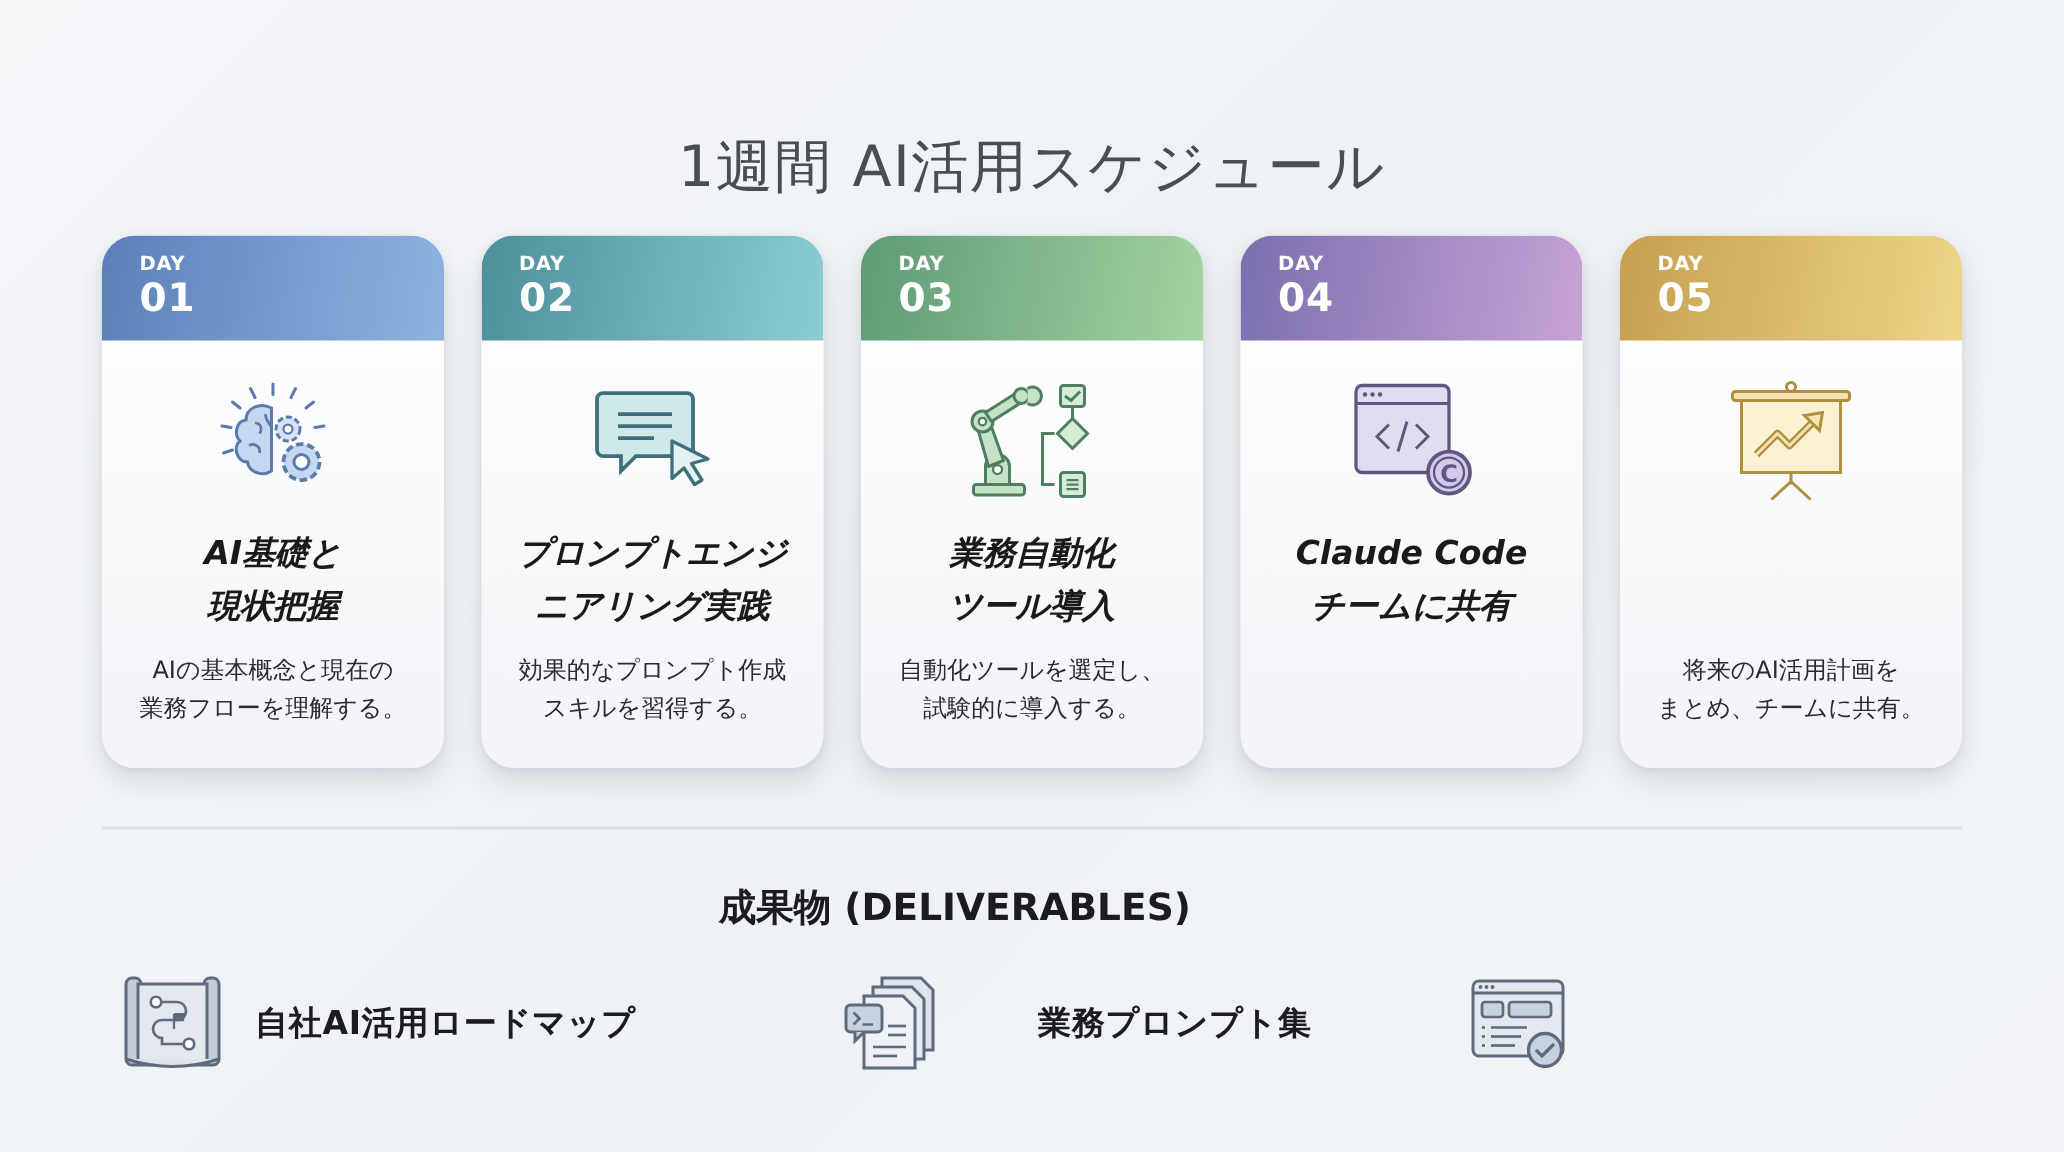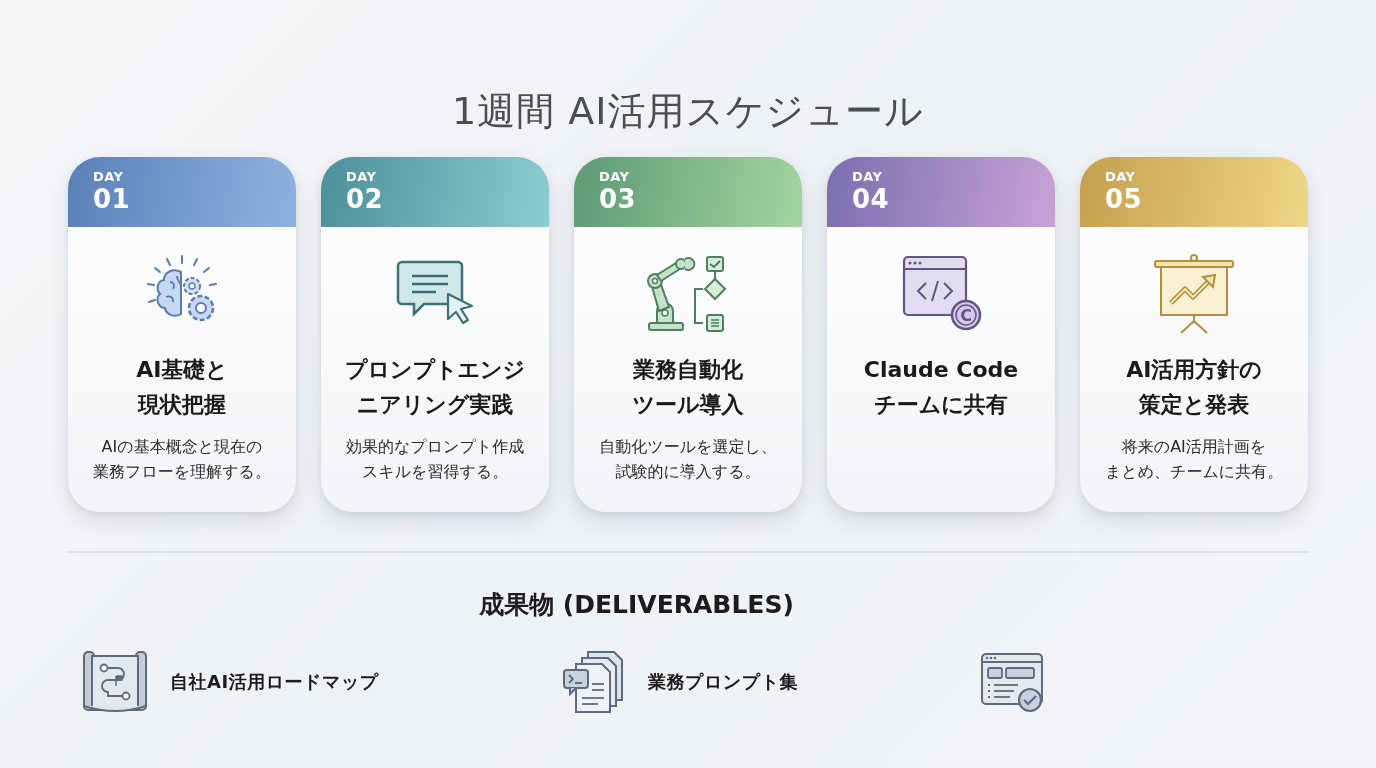--- a/index.html
+++ b/index.html
@@ -13,52 +13,53 @@
   .page-title {
     position: absolute; top: 58px; left: 0; width: 1376px;
     text-align: center; font-size: 38px; font-weight: normal;
     color: #4a4d52; letter-spacing: 1px; margin-top: 28px;
   }
   .cards {
     position: absolute; top: 157px; left: 68px;
     display: flex; gap: 25px;
   }
   .card {
-    width: 228px; height: 355px; border-radius: 32px;
+    width: 228px; height: 355px; border-radius: 22px;
     background: linear-gradient(180deg, #ffffff 0%, #f2f4f7 100%);
     box-shadow: 0 8px 20px rgba(40,50,70,0.14), 0 2px 4px rgba(40,50,70,0.06);
     overflow: hidden; position: relative;
   }
   .card-head {
     height: 70px; padding: 12px 0 0 25px; color: #fff;
     position: relative;
   }
   .card-head .day-label { font-size: 13px; font-weight: bold; letter-spacing: 0.5px; line-height: 15px; }
   .card-head .day-num { font-size: 26px; font-weight: bold; line-height: 30px; letter-spacing: 0.5px; }
   .card-icon { position: absolute; top: 92px; left: 0; width: 228px; height: 90px; display: flex; justify-content: center; align-items: center; }
   .card-title {
     position: absolute; top: 195px; left: 0; width: 228px; text-align: center;
     font-size: 22px; font-weight: bold; line-height: 35px; color: #1a1a1c;
     white-space: pre-line;
+    font-style: italic;
   }
   .card-desc {
     position: absolute; top: 277px; left: 0; width: 228px; text-align: center;
     font-size: 16px; line-height: 25px; color: #2b2b2e; white-space: pre-line;
   }
   .divider {
     position: absolute; top: 551px; left: 68px; width: 1240px; height: 2px;
     background: #dde1e6;
   }
   .deliv-title {
     position: absolute; top: 588px; left: 0; width: 1273px; text-align: center;
     font-size: 25px; font-weight: bold; color: #1c1c1e;
   }
   .deliv-item { position: absolute; top: 648px; display: flex; align-items: center; }
   .deliv-item .d-icon { width: 70px; height: 68px; margin-right: 20px; display: flex; align-items: center; justify-content: center; }
-  .deliv-item .d-label { font-size: 18px; font-weight: bold; color: #1c1c1e; letter-spacing: 0.5px; }
+  .deliv-item .d-label { font-size: 22px; font-weight: bold; color: #1c1c1e; letter-spacing: 0.5px; }
 </style>
 </head>
 <body>
 
 <div class="page-title">1週間 AI活用スケジュール</div>
 
 <div class="cards">
 
   <div class="card">
     <div class="card-head" style="background:linear-gradient(100deg,#5a80b8 0%,#8fb3e0 100%);">
@@ -181,22 +182,20 @@
         <rect x="6" y="8" width="78" height="6" rx="2" fill="#f4e4b4" stroke="#b08f3e" stroke-width="2"></rect>
         <rect x="12" y="14" width="66" height="48" fill="#faf0d2" stroke="#b08f3e" stroke-width="2"></rect>
         <path d="M22 50 L36 36 L44 44 L62 26" stroke="#b08f3e" stroke-width="5" fill="none" stroke-linejoin="round"></path>
         <path d="M22 50 L36 36 L44 44 L62 26" stroke="#f4e4b4" stroke-width="2" fill="none" stroke-linejoin="round"></path>
         <path d="M54 24 L66 22 L64 34 Z" fill="#f4e4b4" stroke="#b08f3e" stroke-width="2"></path>
         <line x1="45" y1="62" x2="45" y2="70" stroke="#b08f3e" stroke-width="2"></line>
         <line x1="45" y1="68" x2="32" y2="80" stroke="#b08f3e" stroke-width="2"></line>
         <line x1="45" y1="68" x2="58" y2="80" stroke="#b08f3e" stroke-width="2"></line>
       </svg>
     </div>
-    <div class="card-title">AI活用方針の
-策定と発表</div>
     <div class="card-desc">将来のAI活用計画を
 まとめ、チームに共有。</div>
   </div>
 </div>
 
 <div class="divider"></div>
 
 <div class="deliv-title">成果物 (DELIVERABLES)</div>
 
 <div class="deliv-item" style="left:80px;">
@@ -208,21 +207,21 @@
       <path d="M4 58 Q35 68 66 58" stroke="#5d6b7c" stroke-width="2" fill="#dfe4ea"></path>
       <circle cx="24" cy="20" r="3.5" fill="#fff" stroke="#5d6b7c" stroke-width="1.8"></circle>
       <circle cx="46" cy="48" r="3.5" fill="#fff" stroke="#5d6b7c" stroke-width="1.8"></circle>
       <path d="M27 20 H38 a6 6 0 0 1 0 12 H28 a6 6 0 0 0 0 12 V48 H43" stroke="#5d6b7c" stroke-width="1.8" fill="none"></path>
       <path d="M36 28 V38 M36 28 H42 V32 H36" stroke="#5d6b7c" stroke-width="1.5" fill="#5d6b7c"></path>
     </svg>
   </div>
   <div class="d-label">自社AI活用ロードマップ</div>
 </div>
 
-<div class="deliv-item" style="left:558px;">
+<div class="deliv-item" style="left:558px;gap:44px;">
   <div class="d-icon">
     <svg width="70" height="68" viewBox="0 0 70 68">
       <path d="M30 4 H56 L64 12 V52 H30 Z" fill="#dfe5ec" stroke="#5d6b7c" stroke-width="2"></path>
       <path d="M24 10 H50 L58 18 V58 H24 Z" fill="#e6ebf1" stroke="#5d6b7c" stroke-width="2"></path>
       <path d="M18 16 H44 L52 24 V64 H18 Z" fill="#eef2f6" stroke="#5d6b7c" stroke-width="2"></path>
       <rect x="6" y="22" width="24" height="18" rx="3" fill="#c7d2de" stroke="#5d6b7c" stroke-width="2"></rect>
       <path d="M12 40 V46 L18 40" fill="#c7d2de" stroke="#5d6b7c" stroke-width="2"></path>
       <path d="M11 27 L15 31 L11 35 M17 35 H24" stroke="#5d6b7c" stroke-width="1.8" fill="none"></path>
       <g stroke="#5d6b7c" stroke-width="1.8">
           <line x1="34" y1="36" x2="46" y2="36"></line>

